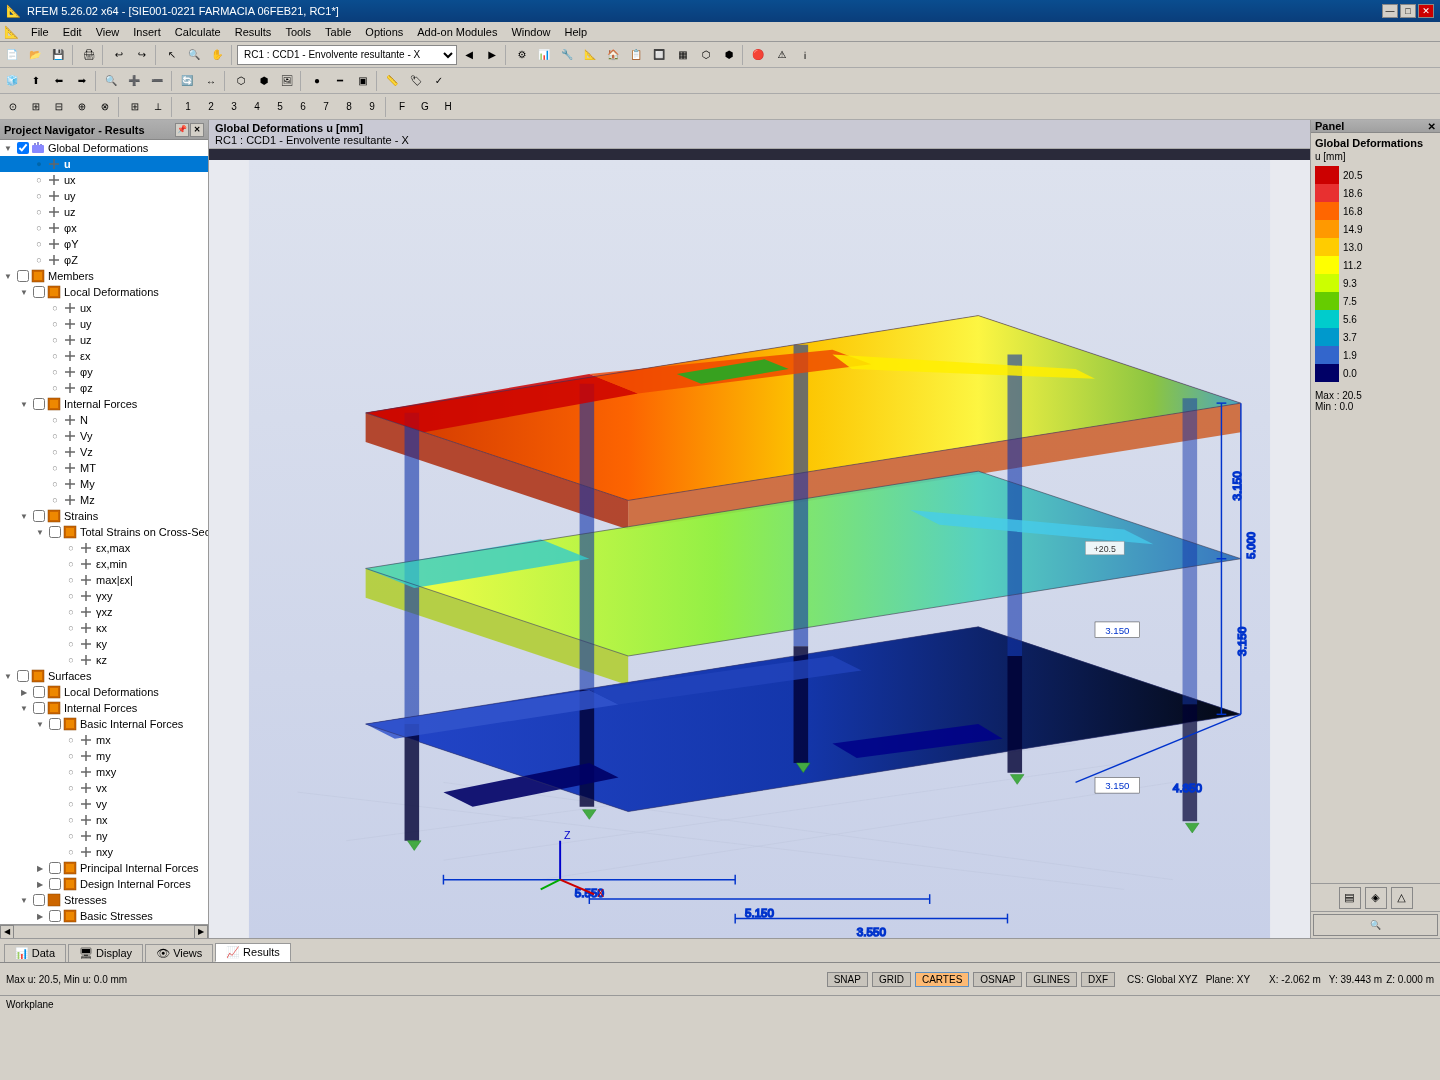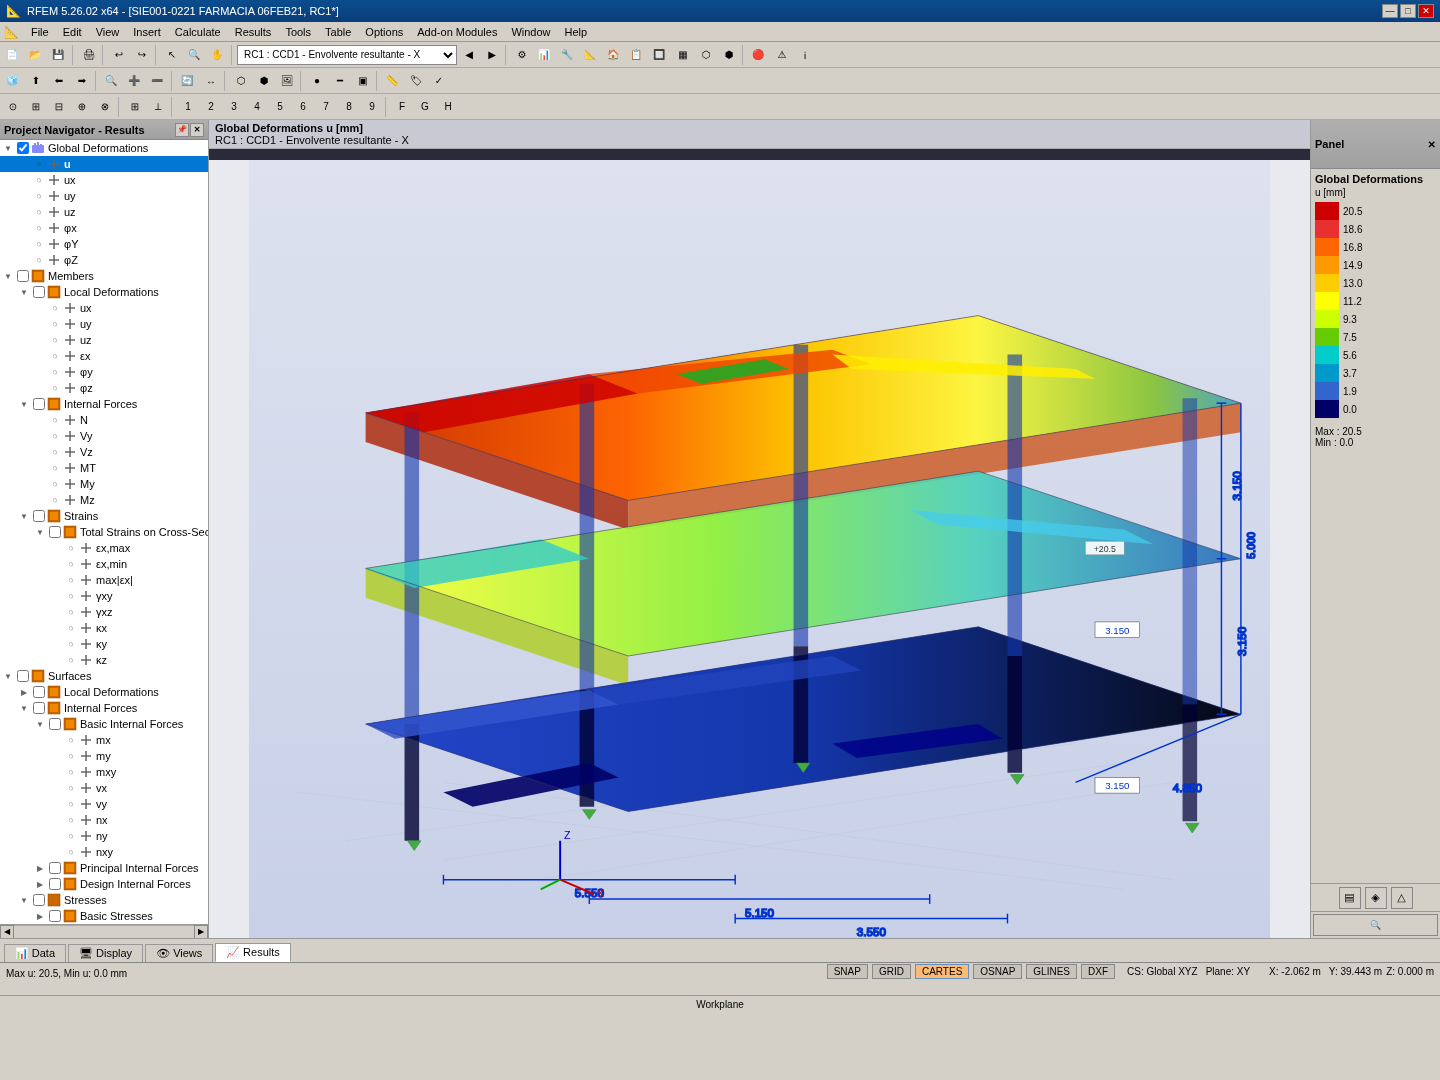--- a/index.html
+++ b/index.html
@@ -160,21 +160,21 @@
       width: 130px;
       background: #d4d0c8;
       border-left: 1px solid #999;
       display: flex;
       flex-direction: column;
       flex-shrink: 0;
     }
     .legend-title {
       background: linear-gradient(to bottom, #b0b0b0, #a0a0a0);
       border-bottom: 1px solid #888;
-      padding: 18px 4px;
+      padding: 0 4px;
       font-size: 11px;
       font-weight: bold;
       display: flex;
       justify-content: space-between;
       align-items: center;
     }
     .legend-content {
       padding: 4px;
       flex: 1;
     }
@@ -229,21 +229,21 @@
       margin-right: 2px;
     }
     .tab.active { background: white; border-bottom: 1px solid white; }
 
     
     .status-bar {
       height: 22px;
       background: #d4d0c8;
       border-top: 1px solid #888;
       display: flex;
-      align-items: flex-end;
+      align-items: center;
       padding: 16px 6px;
       font-size: 10px;
       gap: 16px;
     }
     .status-item {
       padding: 1px 6px;
       border: 1px solid #888;
       background: #c8c4bc;
       font-size: 10px;
       cursor: pointer;
@@ -1410,16 +1410,16 @@
       <div class="status-item">OSNAP</div>
       <div class="status-item">GLINES</div>
       <div class="status-item">DXF</div>
       <span style="margin-left:8px;">CS: Global XYZ</span>
       <span style="margin-left:4px;">Plane: XY</span>
       <span style="margin-left:15px;">X: -2.062 m</span>
       <span style="margin-left:4px;">Y: 39.443 m</span>
       <span style="margin-left:0;">Z: 0.000 m</span>
     </div>
   </div>
-  <div style="height:18px;background:#d4d0c8;border-top:1px solid #999;display:flex;align-items:center;padding:0 6px;justify-content:center;">
+  <div style="height:18px;background:#d4d0c8;border-top:1px solid #999;display:flex;align-items:center;padding:0 6px;">
     <span style="font-size:10px;">Workplane</span>
   </div>
 </div>
 
 </body></html>

